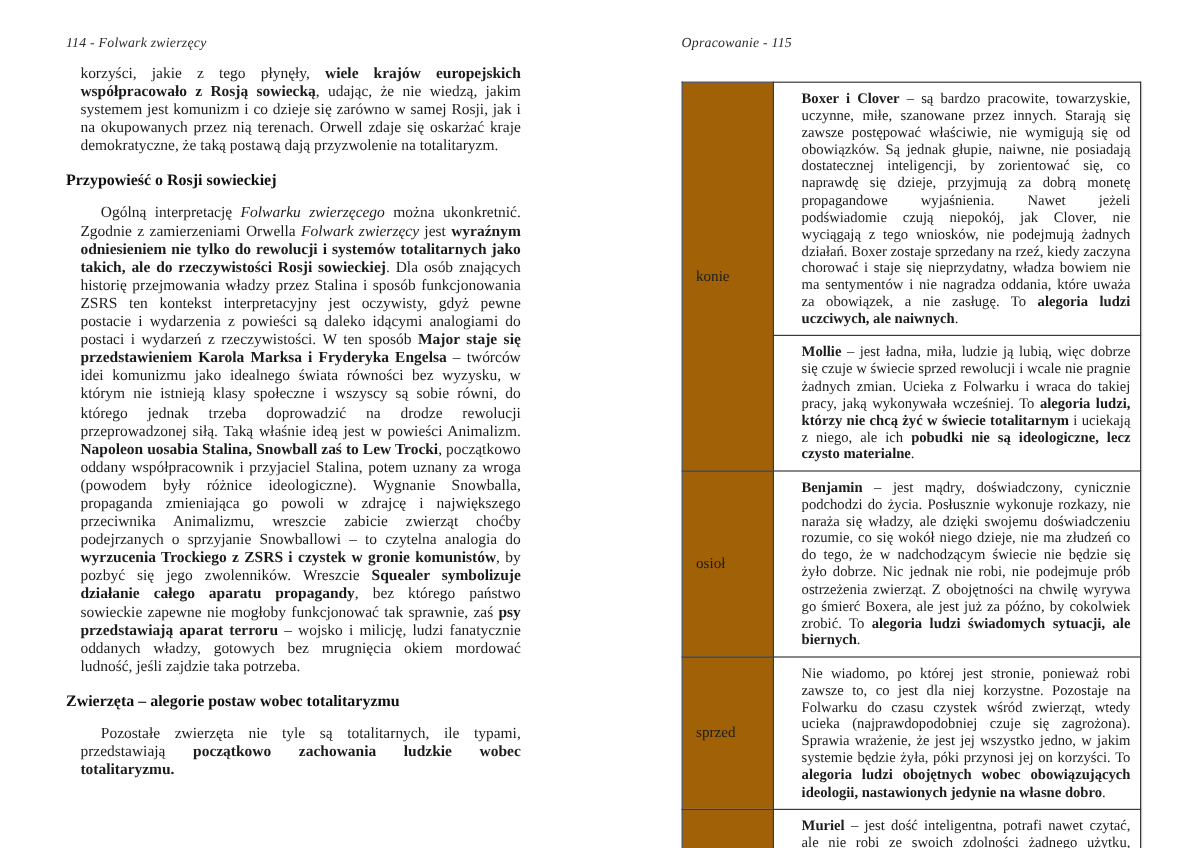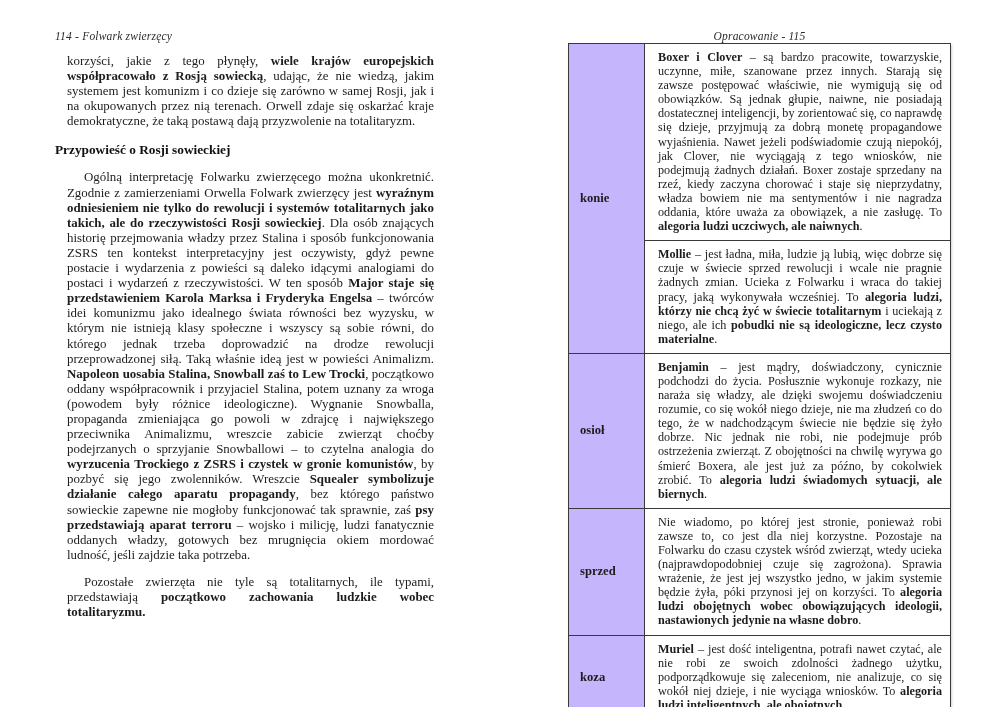--- a/index.html
+++ b/index.html
@@ -23,68 +23,69 @@
   }
   .page-left .running-head { }
   p.body {
     margin:12px;
     font-size:12.9px;
     line-height:15.1px;
     text-align:justify;
   }
   p.indent { text-indent:17px; }
   .b { font-weight:bold; }
-  .i { }
+  .i { font-style:italic; }
   h3.heading {
     margin:13px 0 3px 0;
     font-size:13.3px;
     font-weight:bold;
     color:#111;
   }
   
   .page-right {
     position:absolute; left:568px; top:30px; width:383px;
   }
-  .page-right .running-head { text-align:center; margin-bottom:1px; }
+  .page-right .running-head { text-align:left; margin-bottom:26px; }
   table.char-table {
     border-collapse:collapse;
     width:100%;
     box-shadow:1px 2px 2px rgba(0,0,0,0.18);
   }
   table.char-table td {
     border:1px solid #3a3a3a;
   }
   td.label {
     width:60px;
-    background:#c4b5fd;
-    font-weight:bold;
+    background:#a16207;
+    font-weight:normal;
     font-size:12.6px;
     vertical-align:middle;
     padding:4px 4px 4px 11px;
   }
   td.desc {
     font-size:12.2px;
     line-height:14.1px;
     text-align:justify;
     vertical-align:top;
-    padding:6px 8px 7px 13px;
+    padding:6px 8px 7px 23px;
   }
 </style>
 </head>
 <body>
 
 <div class="page-left">
   <div class="running-head">114 - Folwark zwierzęcy</div>
 
   <p class="body"><span>korzyści, jakie z tego płynęły, </span><span class="b">wiele krajów europejskich współpracowało z Rosją sowiecką</span><span>, udając, że nie wiedzą, jakim systemem jest komunizm i co dzieje się zarówno w samej Rosji, jak i na okupowanych przez nią terenach. Orwell zdaje się oskarżać kraje demokratyczne, że taką postawą dają przyzwolenie na totalitaryzm.</span></p>
 
   <h3 class="heading">Przypowieść o Rosji sowieckiej</h3>
 
   <p class="body indent"><span>Ogólną interpretację </span><span class="i">Folwarku zwierzęcego</span><span> można ukonkretnić. Zgodnie z zamierzeniami Orwella </span><span class="i">Folwark zwierzęcy</span><span> jest </span><span class="b">wyraźnym odniesieniem nie tylko do rewolucji i systemów totalitarnych jako takich, ale do rzeczywistości Rosji sowieckiej</span><span>. Dla osób znających historię przejmowania władzy przez Stalina i sposób funkcjonowania ZSRS ten kontekst interpretacyjny jest oczywisty, gdyż pewne postacie i wydarzenia z powieści są daleko idącymi analogiami do postaci i wydarzeń z rzeczywistości. W ten sposób </span><span class="b">Major staje się przedstawieniem Karola Marksa i Fryderyka Engelsa</span><span> – twórców idei komunizmu jako idealnego świata równości bez wyzysku, w którym nie istnieją klasy społeczne i wszyscy są sobie równi, do którego jednak trzeba doprowadzić na drodze rewolucji przeprowadzonej siłą. Taką właśnie ideą jest w powieści Animalizm. </span><span class="b">Napoleon uosabia Stalina, Snowball zaś to Lew Trocki</span><span>, początkowo oddany współpracownik i przyjaciel Stalina, potem uznany za wroga (powodem były różnice ideologiczne). Wygnanie Snowballa, propaganda zmieniająca go powoli w zdrajcę i największego przeciwnika Animalizmu, wreszcie zabicie zwierząt choćby podejrzanych o sprzyjanie Snowballowi – to czytelna analogia do </span><span class="b">wyrzucenia Trockiego z ZSRS i czystek w gronie komunistów</span><span>, by pozbyć się jego zwolenników. Wreszcie </span><span class="b">Squealer symbolizuje działanie całego aparatu propagandy</span><span>, bez którego państwo sowieckie zapewne nie mogłoby funkcjonować tak sprawnie, zaś </span><span class="b">psy przedstawiają aparat terroru</span><span> – wojsko i milicję, ludzi fanatycznie oddanych władzy, gotowych bez mrugnięcia okiem mordować ludność, jeśli zajdzie taka potrzeba.</span></p>
 
+  <h3 class="heading">Zwierzęta – alegorie postaw wobec totalitaryzmu</h3>
 
   <p class="body indent"><span>Pozostałe zwierzęta nie tyle są totalitarnych, ile typami, przedstawiają </span><span class="b">początkowo zachowania ludzkie wobec totalitaryzmu.</span></p>
 </div>
 
 <div class="page-right">
   <div class="running-head">Opracowanie - 115</div>
 
   <table class="char-table">
     <tbody>
       <tr>

